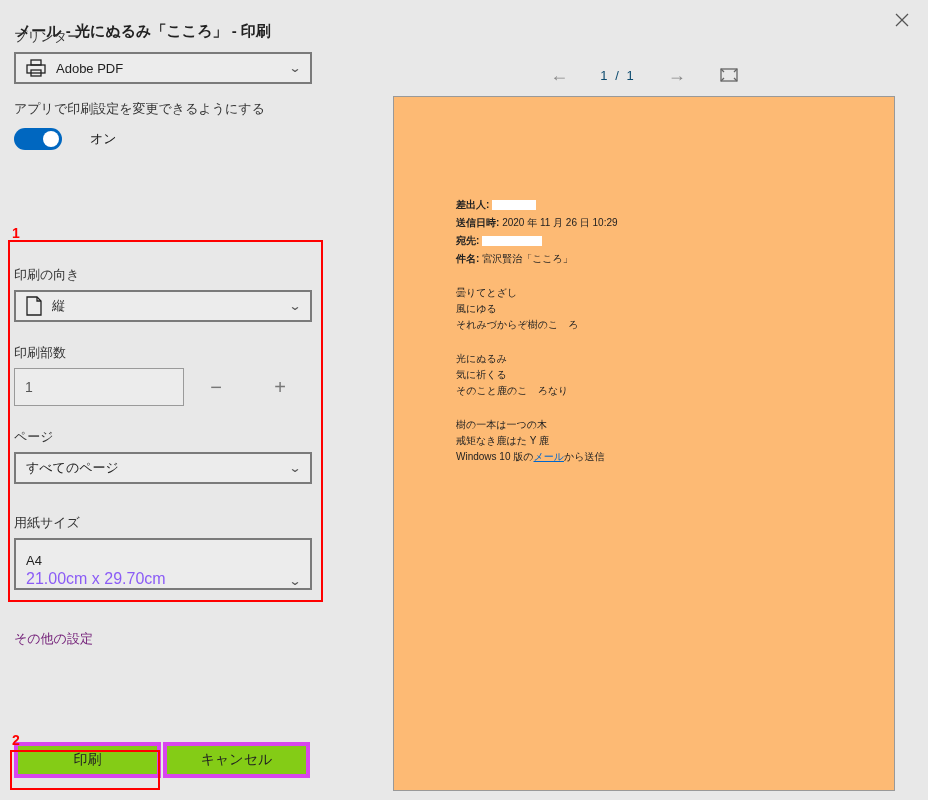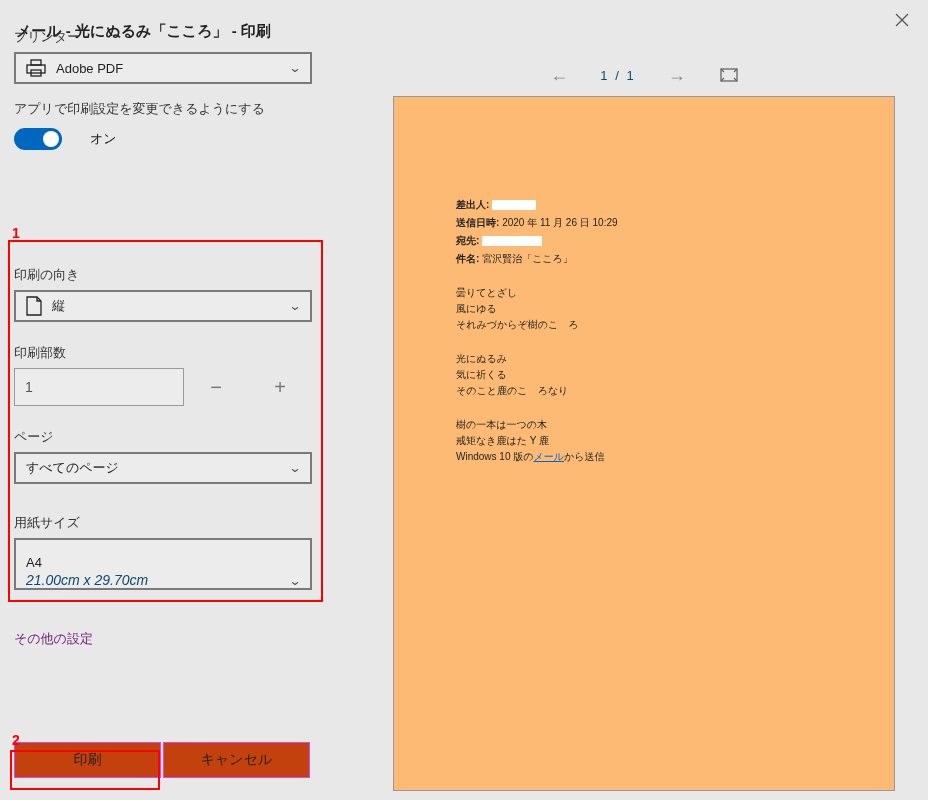--- a/index.html
+++ b/index.html
@@ -100,34 +100,34 @@
     flex: 1; height: 38px;
     display: flex; align-items: center; justify-content: center;
     font-size: 20px; color: #777; user-select: none;
   }
 
   .paper-drop {
     height: 52px; flex-direction: row;
     align-items: flex-end;
   }
   .paper-drop .ptxt { display:flex; flex-direction: column; gap:2px; }
-  .paper-drop .psub { color:#0c4a6e; font-size:14px;font-style:italic; }
+  .paper-drop .psub { color:#8b5cf6; font-size:16px; }
 
   .other-link {
     position: absolute; left: 14px; top: 630px;
     color: #701a75; font-size: 13px; cursor: pointer;
   }
 
   .btn-row {
     position: absolute; left: 14px; bottom: 10px;
     display: flex; gap: 2px;
   }
   .footer-btn {
     width: 147px; height: 36px;
-    background: #c2410c; border: 1px solid #d946ef;
+    background: #84cc16; border: 4px solid #d946ef;
     display: flex; align-items: center; justify-content: center;
     font-size: 14px; color: #222; cursor: pointer;
   }
 
   
   .preview-area {
     position: absolute; left: 360px; top: 58px;
     right: 0; bottom: 0;
     display: flex; flex-direction: column; align-items: center;
   }

